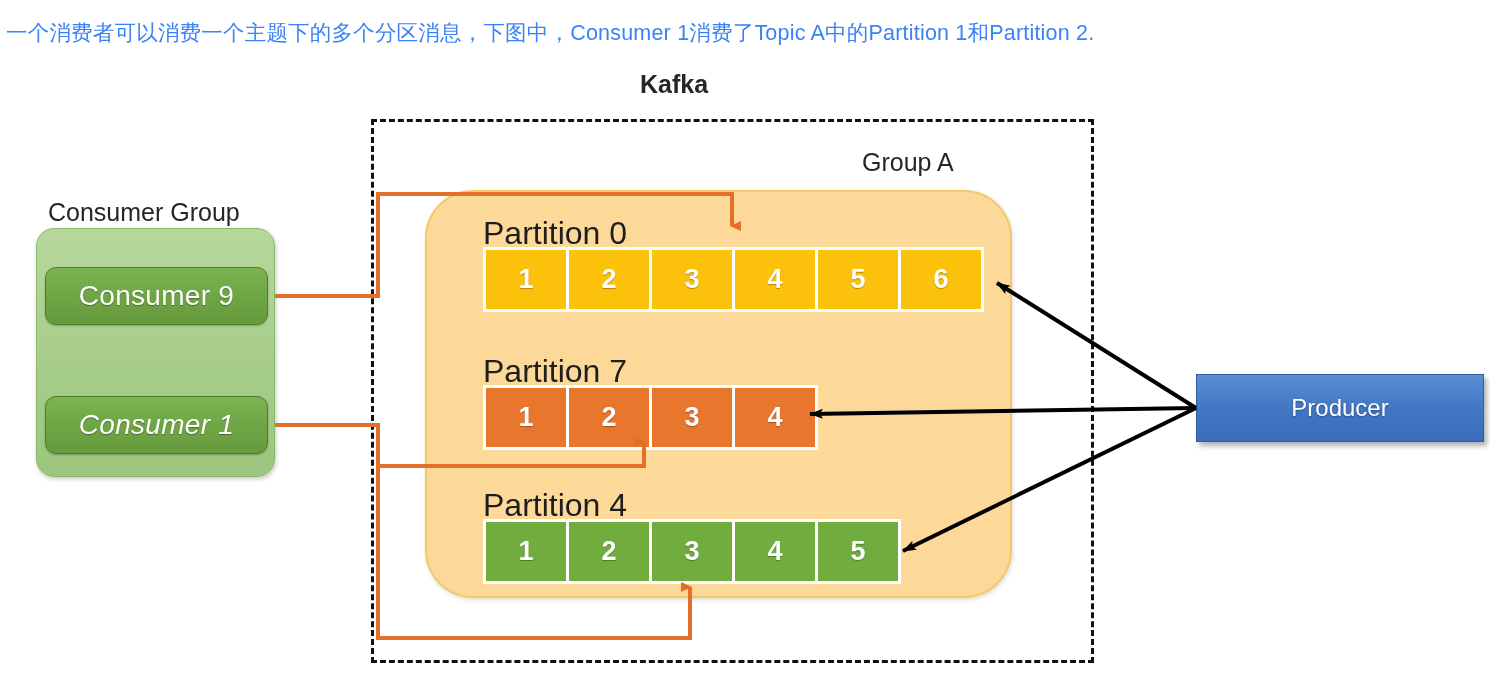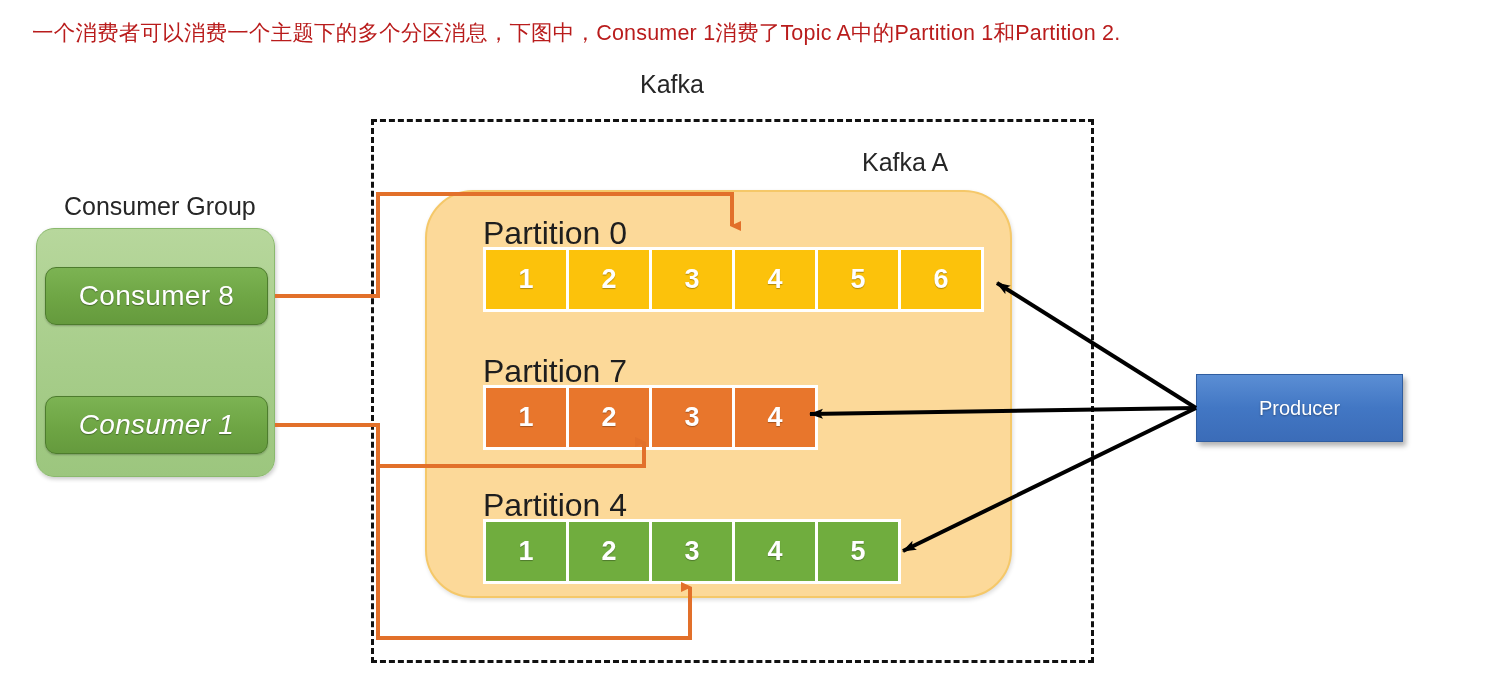--- a/index.html
+++ b/index.html
@@ -13,44 +13,43 @@
     position: relative;
     width: 1490px;
     height: 675px;
     background: #ffffff;
     overflow: hidden;
   }
 
   
   #caption {
     position: absolute;
-    left: 32px; top: 18px;
+    left: 6px; top: 18px;
     width: 1430px;
     font-size: 21.5px;
     line-height: 30px;
-    color: #b91c1c;
+    color: #3b82f6;
     letter-spacing: .2px;
     white-space: nowrap;
   }
 
   
   .plain-label {
     position: absolute;
     color: #262626;
     font-size: 25px;
     line-height: 1;
     white-space: nowrap;
   }
-  #kafka-label { left: 640px; top: 72px; font-size: 25px; font-weight: 400; text-align: center; }
+  #kafka-label { left: 640px; top: 72px; font-size: 25px; font-weight: 700; text-align: center; }
   #topic-label { left: 862px; top: 150px; font-size: 25px; }
 
   #consumer-group-label {
-    left: 48px; top: 194px;
+    left: 48px; top: 200px;
     font-size: 25px;
-    margin-left: 16px;
   }
 
   
   #kafka-boundary {
     position: absolute;
     left: 371px; top: 119px;
     width: 723px; height: 544px;
     border: 3px dashed #111111;
     border-style: dashed;
     background: transparent;
@@ -124,26 +123,26 @@
   .cell.green  { background: #70ad3e; }
 
   #partition-0 { left: 483px; top: 215px; }
   #partition-1 { left: 483px; top: 353px; }
   #partition-2 { left: 483px; top: 487px; }
 
   
   #producer {
     position: absolute;
     left: 1196px; top: 374px;
-    width: 207px; height: 68px;
+    width: 288px; height: 68px;
     background: linear-gradient(180deg,#5b8ed4 0%, #4277c4 50%, #3b6cb8 100%);
     border: 1px solid #2f5da0;
     box-shadow: 3px 4px 5px rgba(0,0,0,.3);
     color: #ffffff;
-    font-size: 20px;
+    font-size: 24px;
     display: flex; align-items: center; justify-content: center;
     text-shadow: 0 1px 2px rgba(0,0,0,.35);
   }
 
   
   #connector-layer, #producer-arrow-layer {
     position: absolute;
     left: 0; top: 0;
     width: 1490px; height: 675px;
     pointer-events: none;
@@ -158,25 +157,25 @@
 
   <div id="caption" class="plain-label">一个消费者可以消费一个主题下的多个分区消息，下图中，Consumer 1消费了Topic A中的Partition 1和Partition 2.</div>
 
   <div id="kafka-label" class="plain-label">Kafka</div>
 
   <div id="kafka-boundary"></div>
 
   <div id="consumer-group-label" class="plain-label">Consumer Group</div>
 
   <div id="consumer-group">
-    <div id="consumer-0" class="consumer-box">Consumer 8</div>
+    <div id="consumer-0" class="consumer-box">Consumer 9</div>
     <div id="consumer-1" class="consumer-box">Consumer 1</div>
   </div>
 
-  <div id="topic-label" class="plain-label">Kafka A</div>
+  <div id="topic-label" class="plain-label">Group A</div>
 
   <div id="topic-panel"></div>
 
   <div id="partition-0" class="partition">
     <div class="partition-title">Partition 0</div>
     <div class="cell-row">
       <div class="cell yellow">1</div>
       <div class="cell yellow">2</div>
       <div class="cell yellow">3</div>
       <div class="cell yellow">4</div>

